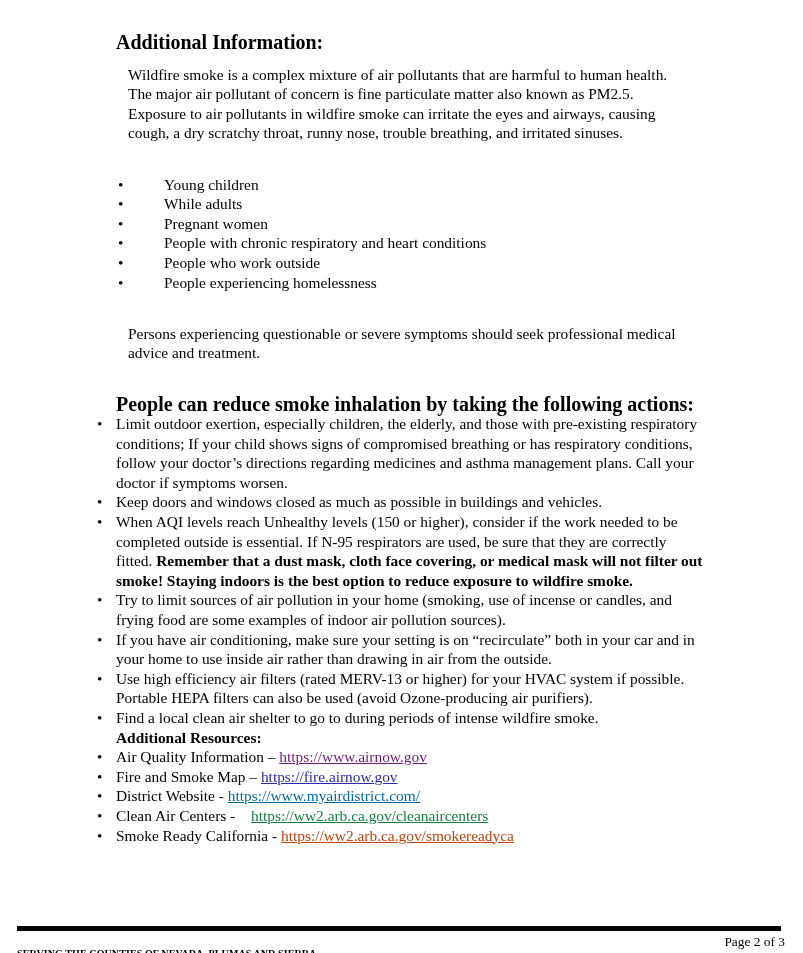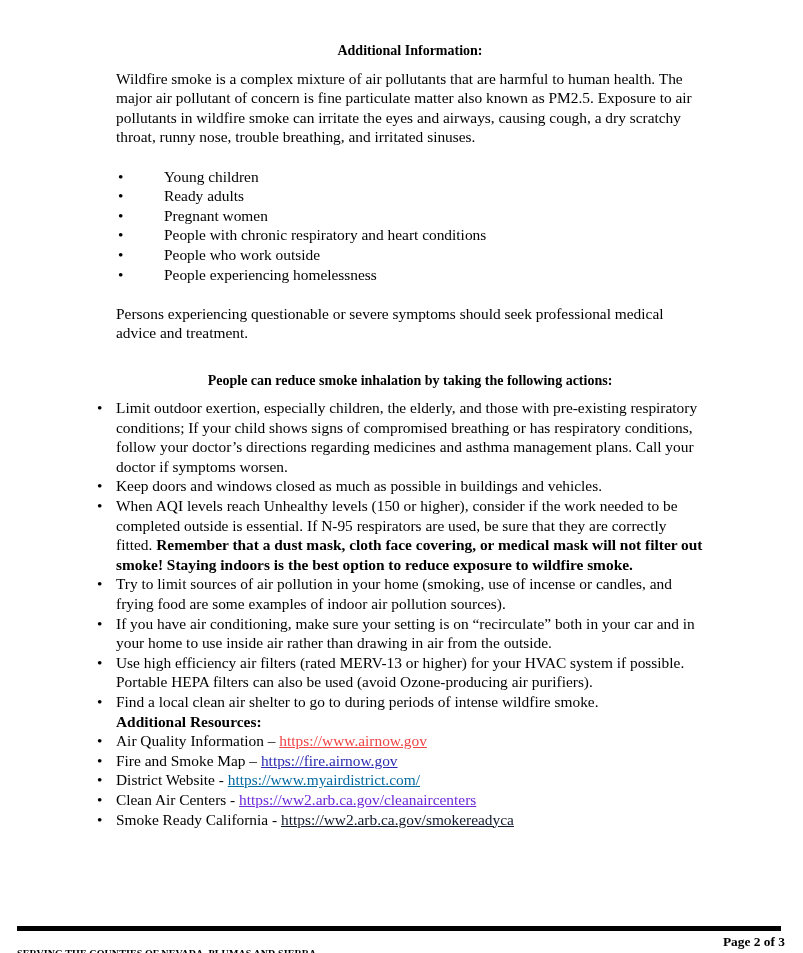--- a/index.html
+++ b/index.html
@@ -29,31 +29,30 @@
     left: 116px;
     top: 33px;
     width: 588px;
   }
 
   
   .para {
     font-size: 15.4px;
     line-height: 19.6px;
     text-align: left;
-    margin: 0;
+    margin: 12px;
     white-space: normal;
   }
   .para.bold, .hdg {
     font-weight: bold;
   }
   .hdg {
-    font-size: 14px;
-    line-height: 19.6px;
-    margin: 8px;
-    text-align: center;
+    font-size: 20px;
+    line-height: 19.6px;
+    margin: 0;
   }
   .spacer {
     height: 19.6px;
   }
 
   
   .list-indent {
     margin: 0;
     padding: 0;
     list-style: none;
@@ -130,40 +129,40 @@
     font-size: 10px;
     font-weight: bold;
     letter-spacing: 0.1px;
     line-height: 20px;
   }
   .footer-right {
     position: absolute;
     right: 0;
     top: 0;
     font-size: 13.4px;
-    font-weight: bold;
+    font-weight: normal;
     line-height: 20px;
     text-align: center;
   }
 </style>
 </head>
 <body>
 
 <div class="page">
 
   <div class="content">
 
     <div class="hdg">Additional Information:</div>
     <div class="para">Wildfire smoke is a complex mixture of air pollutants that are harmful to human health. The major air pollutant of concern is fine particulate matter also known as PM2.5. Exposure to air pollutants in wildfire smoke can irritate the eyes and airways, causing cough, a dry scratchy throat, runny nose, trouble breathing, and irritated sinuses.</div>
 
     <div class="spacer"></div>
 
     <ul class="list-indent">
         <li><span class="bullet">•</span><span>Young children</span></li>
-        <li><span class="bullet">•</span><span>Ready adults</span></li>
+        <li><span class="bullet">•</span><span>While adults</span></li>
         <li><span class="bullet">•</span><span>Pregnant women</span></li>
         <li><span class="bullet">•</span><span>People with chronic respiratory and heart conditions</span></li>
         <li><span class="bullet">•</span><span>People who work outside</span></li>
         <li><span class="bullet">•</span><span>People experiencing homelessness</span></li>
       </ul>
 
     <div class="spacer"></div>
 
     <div class="para">Persons experiencing questionable or severe symptoms should seek professional medical advice and treatment.</div>
 
@@ -180,25 +179,25 @@
         <li><span class="bullet">•</span><span>Find a local clean air shelter to go to during periods of intense wildfire smoke.</span></li>
       </ul>
 
     <ul class="list-hang">
       <li class="nobullet">
         
         <span class="b">Additional Resources:</span>
       </li>
     </ul>
     <ul class="list-hang">
-        <li><span class="bullet">•</span><span>Air Quality Information – </span><a class="doclink" href="#" style="color: #ef4444;">https://www.airnow.gov</a></li>
+        <li><span class="bullet">•</span><span>Air Quality Information – </span><a class="doclink" href="#" style="color: #701a75;">https://www.airnow.gov</a></li>
         <li><span class="bullet">•</span><span>Fire and Smoke Map – </span><a class="doclink" href="#" style="color: rgb(42, 42, 176); text-align: right;">https://fire.airnow.gov</a></li>
         <li><span class="bullet">•</span><span>District Website - </span><a class="doclink" href="#" style="color: #0369a1;">https://www.myairdistrict.com/</a></li>
-        <li><span class="bullet">•</span><span>Clean Air Centers - </span><a class="doclink" href="#" style="color: #6d28d9;">https://ww2.arb.ca.gov/cleanaircenters</a></li>
-        <li><span class="bullet">•</span><span>Smoke Ready California - </span><a class="doclink" href="#" style="color: #0f172a;">https://ww2.arb.ca.gov/smokereadyca</a></li>
+        <li><span class="bullet">•</span><span>Clean Air Centers - </span><a class="doclink" href="#" style="color: #15803d; margin-left: 12px;">https://ww2.arb.ca.gov/cleanaircenters</a></li>
+        <li><span class="bullet">•</span><span>Smoke Ready California - </span><a class="doclink" href="#" style="color: #c2410c;">https://ww2.arb.ca.gov/smokereadyca</a></li>
       </ul>
 
   </div>
 
   <div class="footer-rule"></div>
   <div class="footer-bar">
     <div class="footer-center">SERVING THE COUNTIES OF NEVADA, PLUMAS AND SIERRA</div>
     <div class="footer-right">Page 2 of 3</div>
   </div>
 

